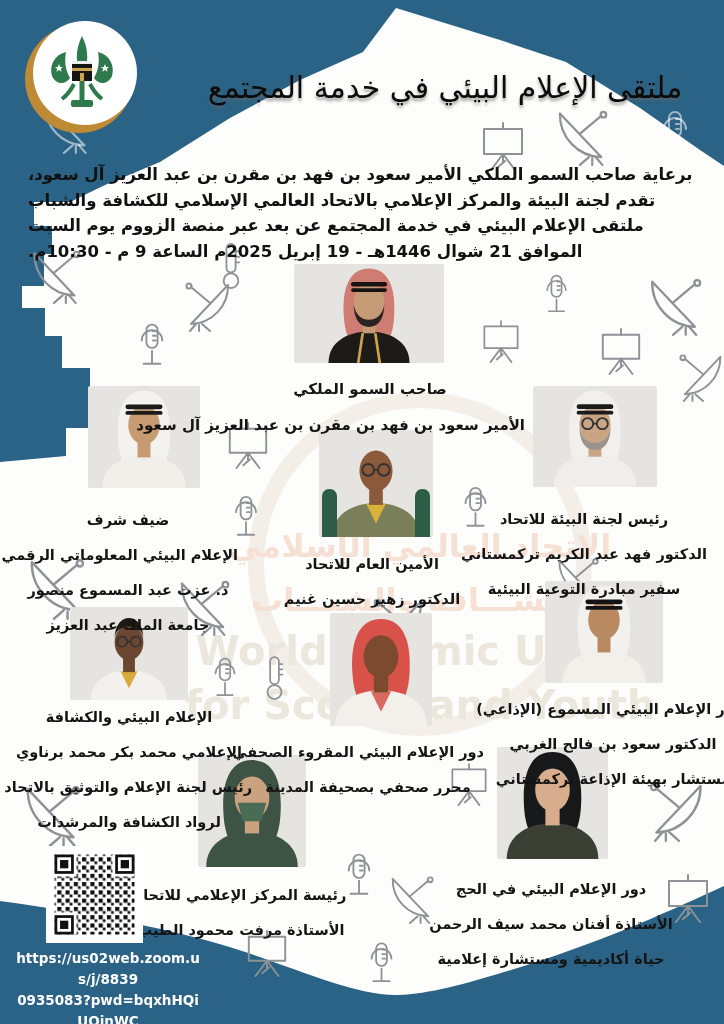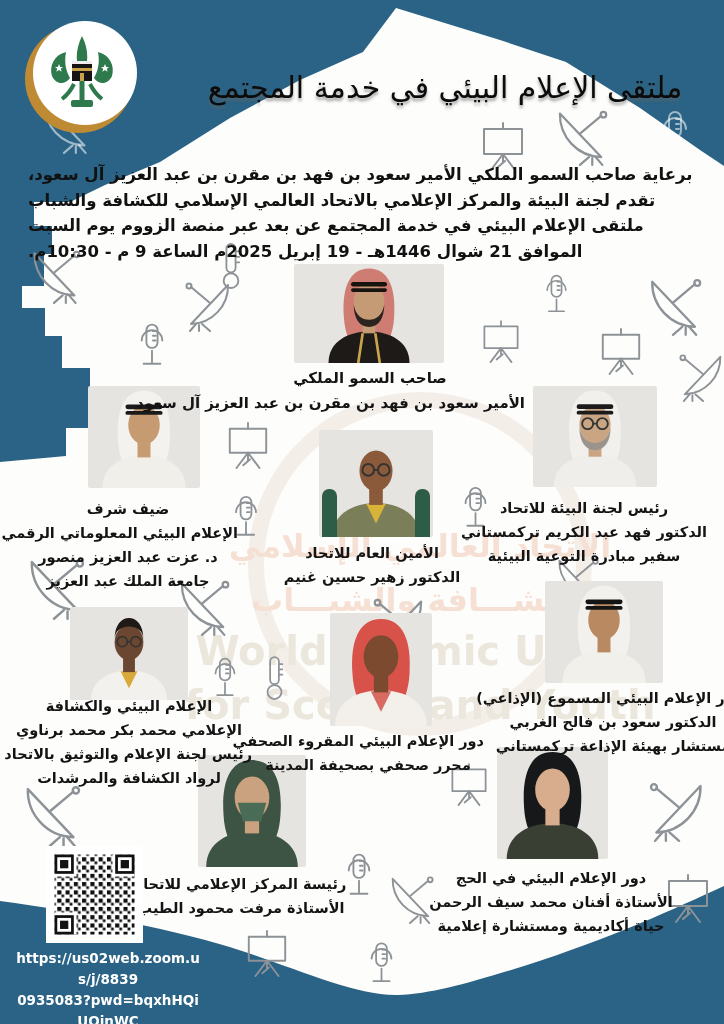--- a/index.html
+++ b/index.html
@@ -19,21 +19,21 @@
   .decor.light{color:rgba(255,255,255,.55);}
   .flip{transform:scaleX(-1);}
   
   .photo{position:absolute;z-index:4;background:#E6E4E0;border-radius:2px;overflow:hidden;}
   .avatar{width:100%;height:100%;display:block;}
   .chair-arm{position:absolute;bottom:0;width:15px;height:48px;background:#2E5D47;
       border-radius:7px 7px 0 0;}
   
   .cap{position:absolute;z-index:5;direction:rtl;text-align:center;font-weight:bold;
        color:#141414;font-size:14.5px;line-height:1.66;}
-  .cap div{white-space:nowrap;}
+  .cap div{white-space:nowrap;margin-top:11px;}
   
   #title{position:absolute;z-index:5;left:175px;top:70px;width:540px;text-align:center;
          direction:rtl;font-size:30px;font-weight:normal;color:#0B0B0B;
          text-shadow:0 3px 3px rgba(100,100,100,.55);}
   #intro{position:absolute;z-index:5;left:28px;top:162px;width:668px;text-align:left;
          direction:rtl;font-size:16.5px;font-weight:bold;color:#111;line-height:1.55;}
   
   #logo{position:absolute;z-index:6;left:22px;top:16px;width:120px;height:120px;}
   
   #qr{position:absolute;z-index:6;left:46px;top:846px;width:97px;height:97px;background:#fff;
@@ -261,21 +261,21 @@
       </svg>
   </div>
 
   <div class="cap" style="left:215px;top:366px;width:310px;font-size:15px">
     <div>صاحب السمو الملكي</div>
     <div>الأمير سعود بن فهد بن مقرن بن عبد العزيز آل سعود</div>
   </div>
   <div class="cap" style="left:18px;top:497px;width:220px">
     <div>ضيف شرف</div>
     <div>الإعلام البيئي المعلوماتي الرقمي</div>
-    <div>د. عزت عبد العزيز منصور</div>
+    <div>د. عزت عبد المسموع منصور</div>
     <div>جامعة الملك عبد العزيز</div>
   </div>
   <div class="cap" style="left:458px;top:496px;width:252px">
     <div>رئيس لجنة البيئة للاتحاد</div>
     <div>الدكتور فهد عبد الكريم تركمستاني</div>
     <div>سفير مبادرة التوعية البيئية</div>
   </div>
   <div class="cap" style="left:272px;top:541px;width:200px">
     <div>الأمين العام للاتحاد</div>
     <div>الدكتور زهير حسين غنيم</div>

